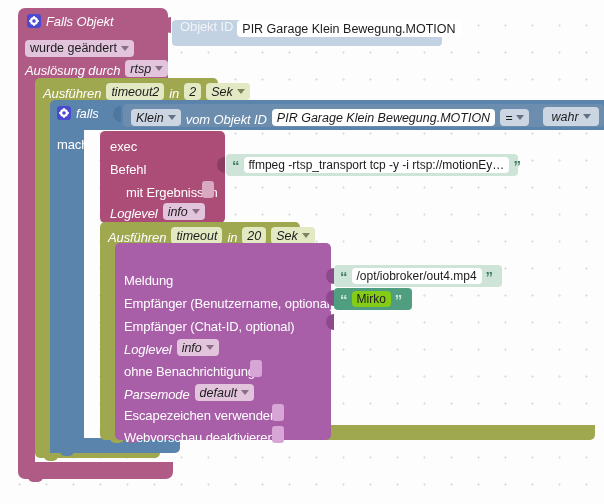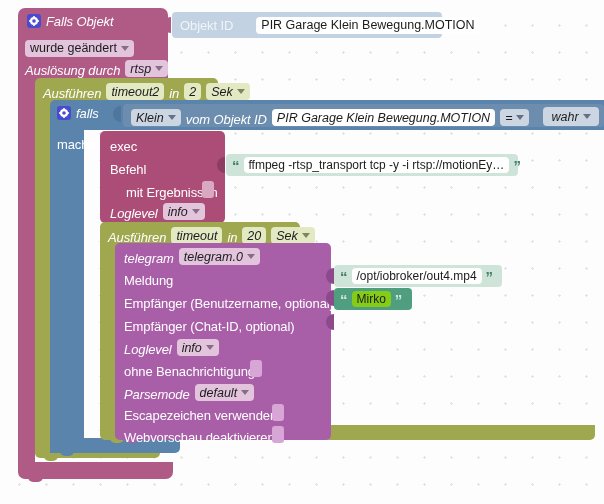--- a/index.html
+++ b/index.html
@@ -97,21 +97,21 @@
         <rect x="4.2" y="0" width="1.6" height="10" fill="#ffffff"></rect>
         <rect x="0" y="4.2" width="10" height="1.6" fill="#ffffff"></rect>
         <circle cx="5" cy="5" r="1.7" fill="#4a4ad1"></circle>
       </svg>
     </span>
     <span class="lbl">Falls Objekt</span>
   </div>
 
   <div class="sock c-trigger" style="left:163px; top:17px;"></div>
 
-  <div class="blk" style="left:172px; top:12px; width:270px; height:26px; background:#c3d2e2; border-radius:4px; display:flex; align-items:center; padding-left:8px; gap:23px;">
+  <div class="blk" style="left:172px; top:20px; width:270px; height:26px; background:#c3d2e2; border-radius:4px; display:flex; align-items:flex-start; padding-left:8px; gap:4px;">
     <span class="lbl" style="color:#f0f4f8;">Objekt ID</span>
     <span class="field light">PIR Garage Klein Bewegung.MOTION</span>
   </div>
 
   <div class="blk" style="left:25px; top:38px;">
     <span class="field purple">
       <span>wurde geändert</span>
       <i class="caret"></i>
     </span>
   </div>
@@ -226,27 +226,20 @@
     <span class="field olive">20</span>
     <span class="field olive">
       <span>Sek</span>
       <i class="caret on-olive"></i>
     </span>
   </div>
 
   <div class="blk c-telegram" style="left:115px; top:243px; width:216px; height:197px; border-radius:5px;"></div>
   <div class="blk c-telegram" style="left:125px; top:438px; width:14px; height:5px; border-radius:0 0 6px 6px;"></div>
 
-  <div class="blk row" style="left:124px; top:248px;">
-    <span class="lbl">telegram</span>
-    <span class="field purple">
-      <span>telegram.0</span>
-      <i class="caret"></i>
-    </span>
-  </div>
 
   <div class="blk" style="left:124px; top:271px;">
     <span class="lbl">Meldung</span>
   </div>
   <div class="sock" style="left:326px; top:268px; background:#8c4a8c;"></div>
   <div class="blk c-strA" style="left:334px; top:265px; width:168px; height:22px; border-radius:4px; display:flex; align-items:center; gap:4px; padding:0 6px;">
     <span class="q" style="color:#3f7f65;">“</span>
     <span class="field light" style="font-size:12px; height:16px;">/opt/iobroker/out4.mp4</span>
     <span class="q" style="color:#3f7f65;">”</span>
   </div>

